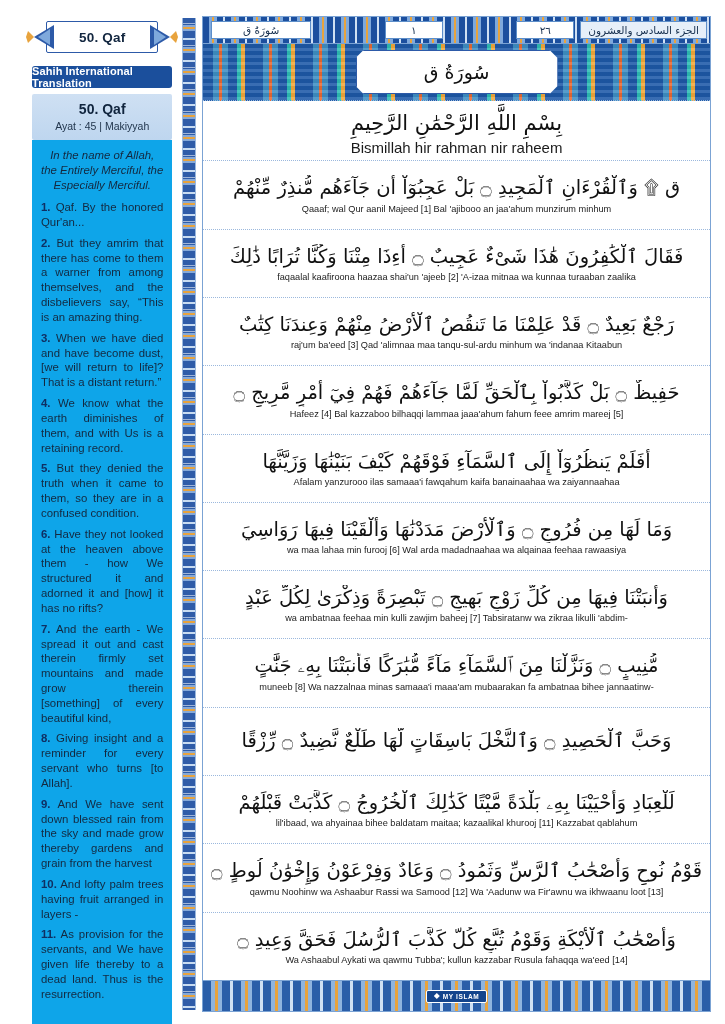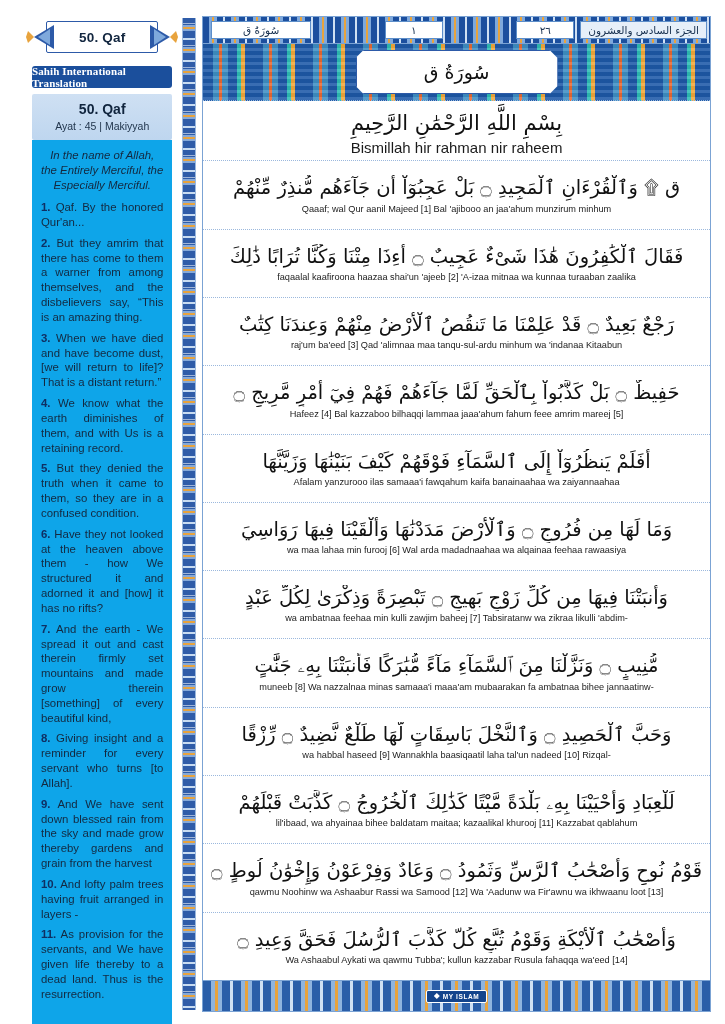--- a/index.html
+++ b/index.html
@@ -67,21 +67,20 @@
 
   
   .sahih-bar {
     margin: 10px 10px 0 0;
     background: #1b4f9c;
     border-radius: 3px;
     height: 22px;
     display: flex;
     align-items: center;
     justify-content: center;
-    font-family: Liberation Serif, serif;
   }
   .sahih-bar span {
     color: #fff;
     font-size: 11px;
     font-weight: bold;
     letter-spacing: .1px;
   }
 
   
   .surah-info {
@@ -465,21 +464,20 @@
         <div class="ayah-line">
           <div class="ar">وَأَنبَتْنَا فِيهَا مِن كُلِّ زَوْجٍ بَهِيجٍ ۝ تَبْصِرَةً وَذِكْرَىٰ لِكُلِّ عَبْدٍ</div>
           <div class="tr">wa ambatnaa feehaa min kulli zawjim baheej  [7]  Tabsiratanw wa zikraa likulli 'abdim-</div>
         </div>
         <div class="ayah-line">
           <div class="ar">مُّنِيبٍ ۝ وَنَزَّلْنَا مِنَ ٱلسَّمَآءِ مَآءً مُّبَٰرَكًا فَأَنبَتْنَا بِهِۦ جَنَّٰتٍ</div>
           <div class="tr">muneeb  [8]  Wa nazzalnaa minas samaaa'i maaa'am mubaarakan fa ambatnaa bihee jannaatinw-</div>
         </div>
         <div class="ayah-line">
           <div class="ar">وَحَبَّ ٱلْحَصِيدِ ۝ وَٱلنَّخْلَ بَاسِقَاتٍ لَّهَا طَلْعٌ نَّضِيدٌ ۝ رِّزْقًا</div>
-          <div class="tr">wa habbal haseed  [9]  Wannakhla baasiqaatil laha tal'un nadeed  [10]  Rizqal-</div>
         </div>
         <div class="ayah-line">
           <div class="ar">لِّلْعِبَادِ وَأَحْيَيْنَا بِهِۦ بَلْدَةً مَّيْتًا كَذَٰلِكَ ٱلْخُرُوجُ ۝ كَذَّبَتْ قَبْلَهُمْ</div>
           <div class="tr">lil'ibaad, wa ahyainaa bihee baldatam maitaa; kazaalikal khurooj  [11]  Kazzabat qablahum</div>
         </div>
         <div class="ayah-line">
           <div class="ar">قَوْمُ نُوحٍ وَأَصْحَٰبُ ٱلرَّسِّ وَثَمُودُ ۝ وَعَادٌ وَفِرْعَوْنُ وَإِخْوَٰنُ لُوطٍ ۝</div>
           <div class="tr">qawmu Noohinw wa Ashaabur Rassi wa Samood  [12]  Wa 'Aadunw wa Fir'awnu wa ikhwaanu loot  [13]</div>
         </div>
         <div class="ayah-line">

